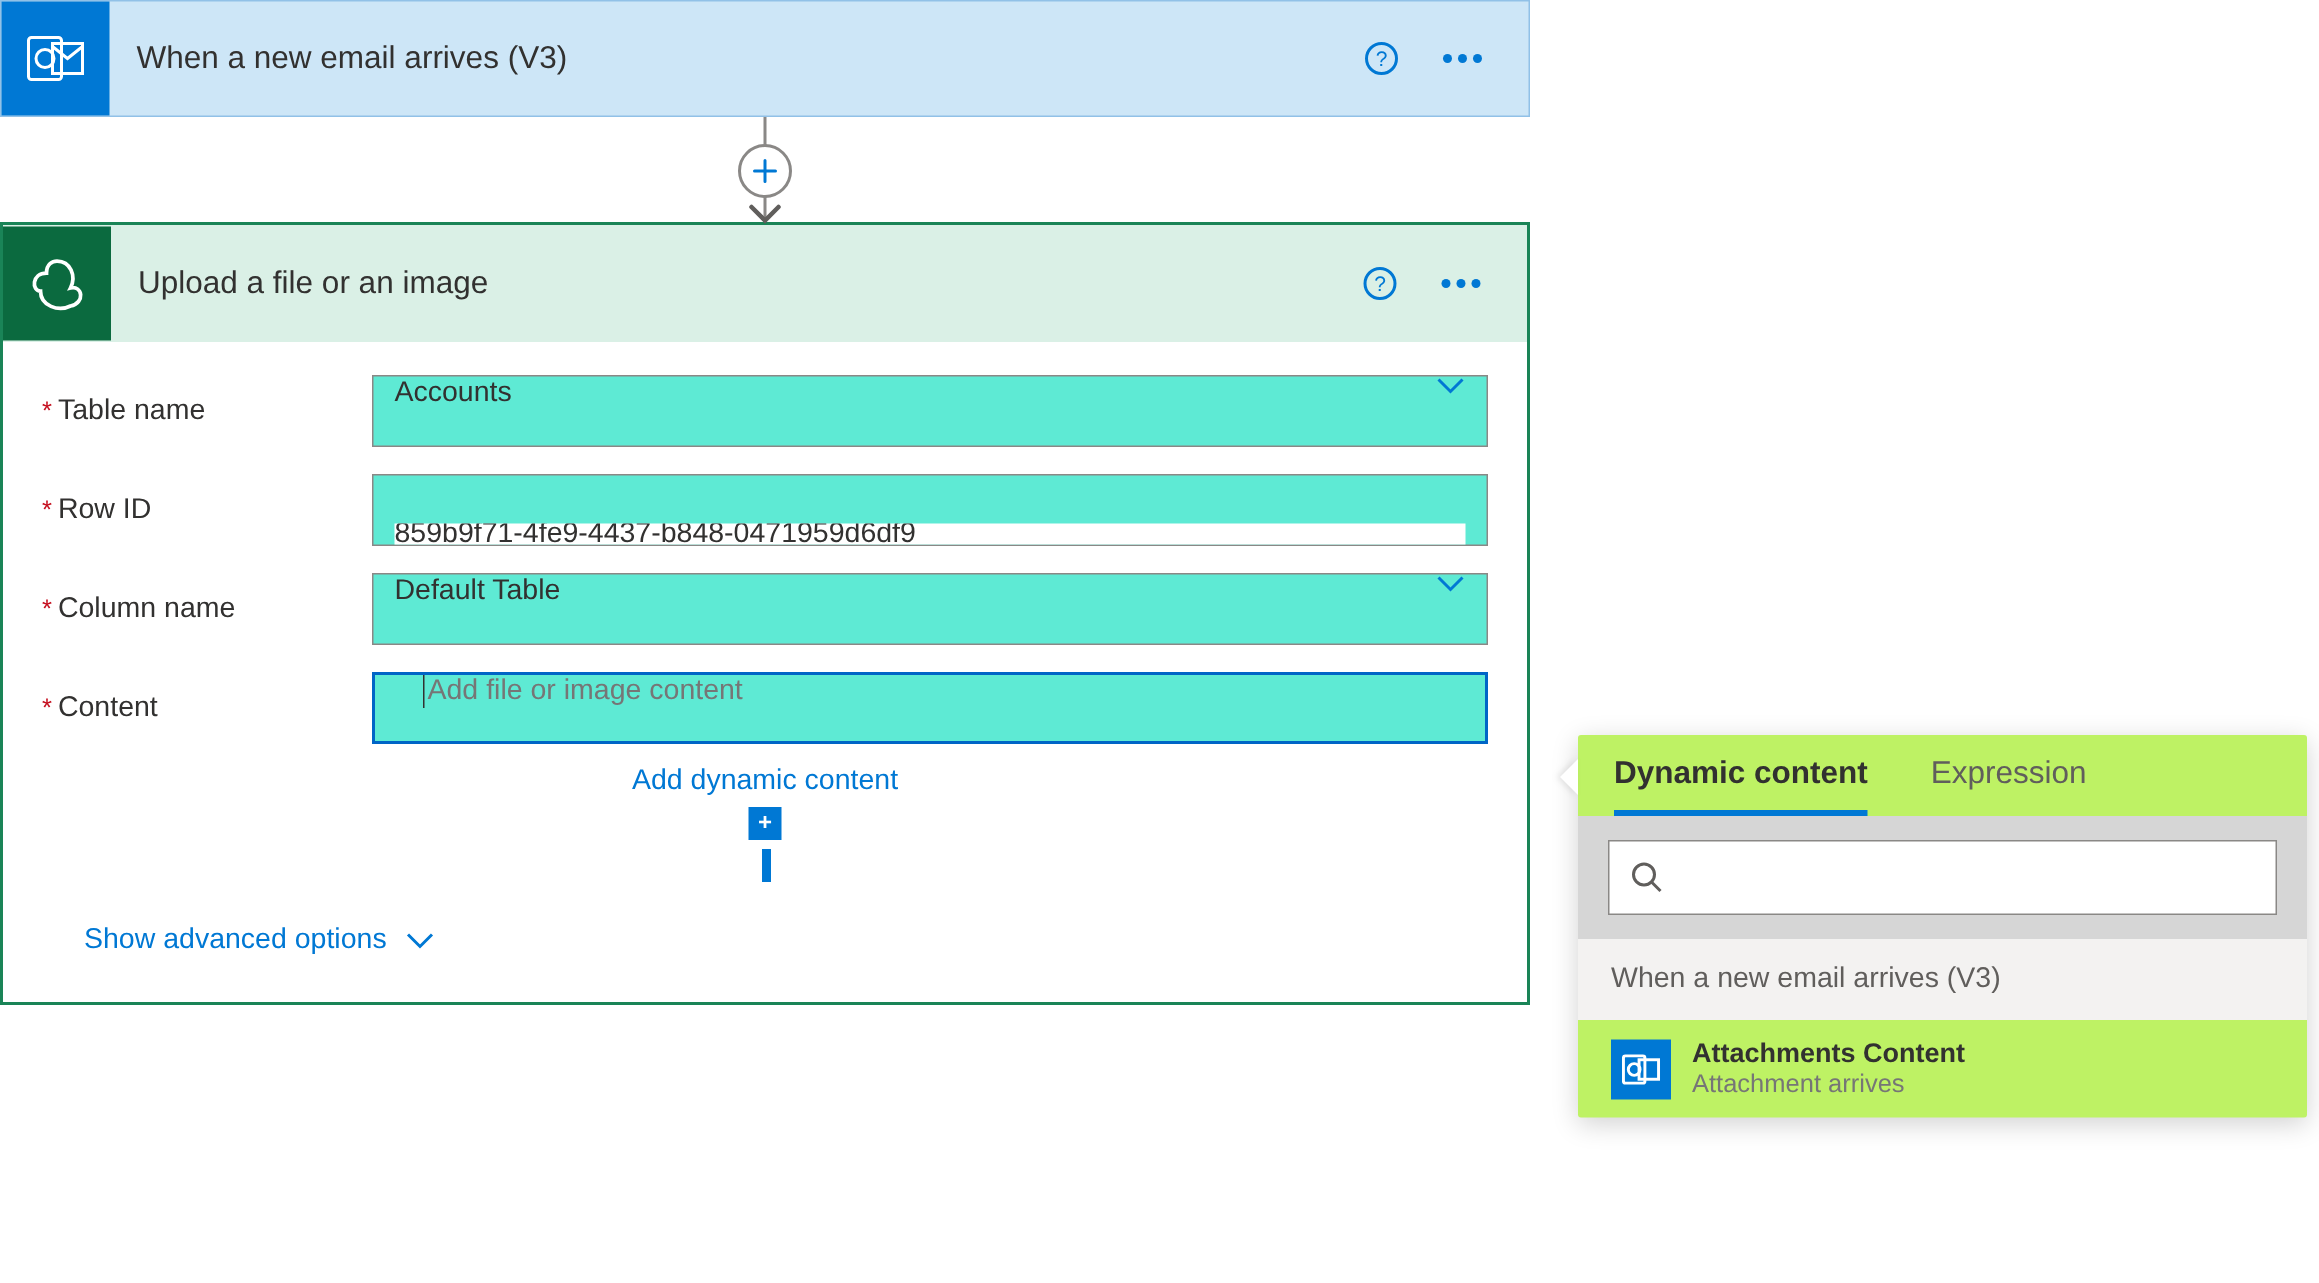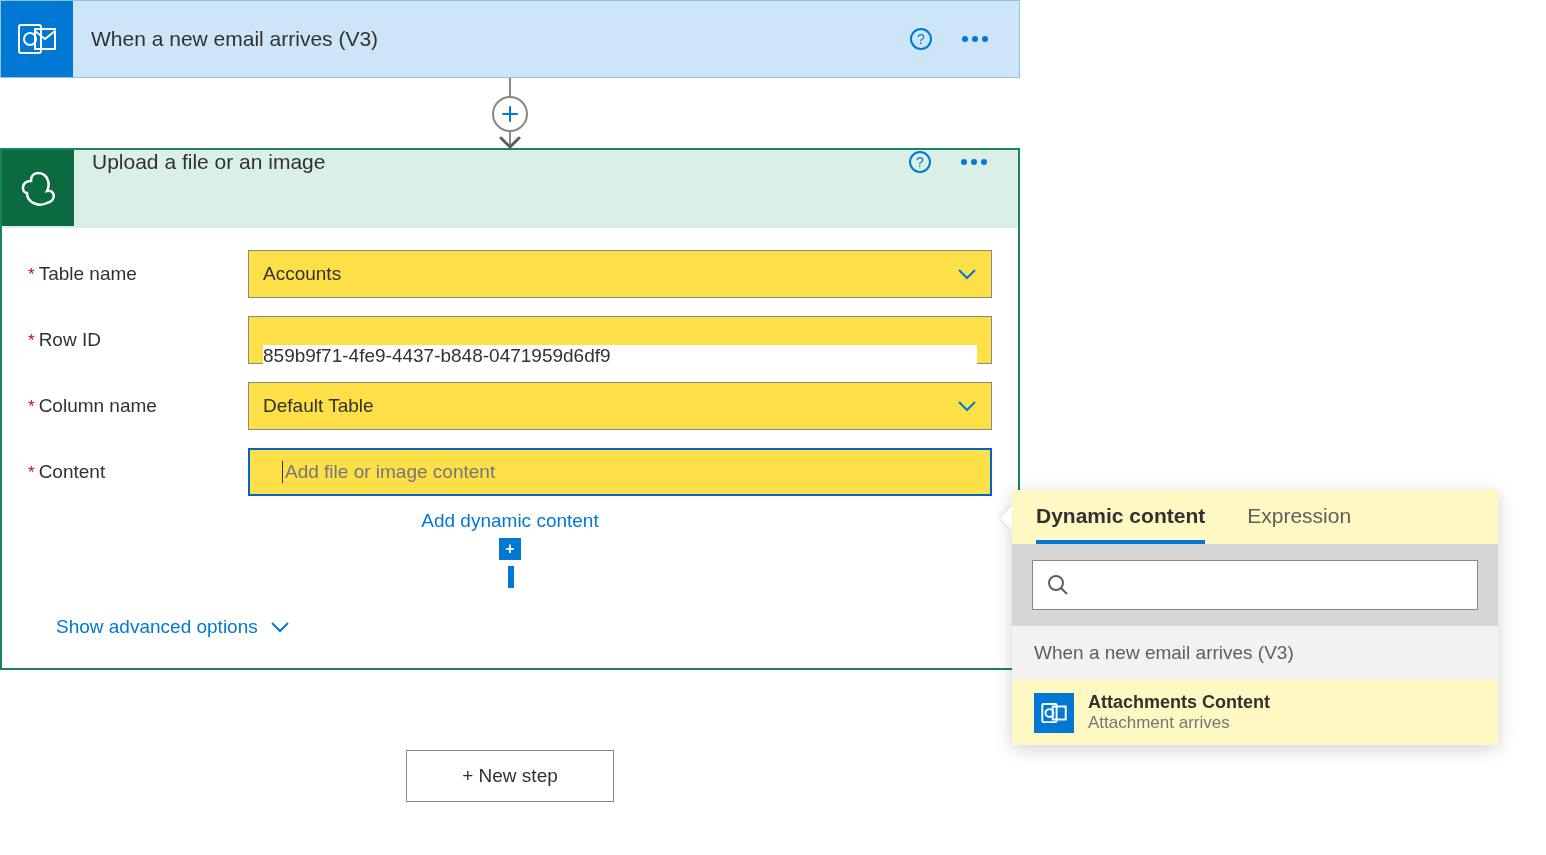--- a/index.html
+++ b/index.html
@@ -88,21 +88,21 @@
   }
 
   
   .action-card {
     border: 2px solid #1a8457;
     background: #fff;
     width: 1020px;
   }
   .action-header {
     display: flex;
-    align-items: flex-start;
+    align-items: center;
     background: #daf0e6;
     height: 78px;
   }
   .action-icon {
     width: 72px;
     height: 76px;
     background: #0b6a3f;
     display: flex;
     align-items: center;
     justify-content: center;
@@ -129,26 +129,25 @@
     color: #323130;
     display: flex;
     align-items: baseline;
   }
   .req { color: #c50f1f; margin-right: 4px; font-size: 17px; }
   .form-field {
     flex: 1;
     border: 1px solid #8a8886;
     height: 48px;
     display: flex;
-    align-items: center;
     padding: 0 14px;
     font-size: 19px;
     color: #323130;
     position: relative;
-    background: #fde047;
+    background: #5eead4;
   }
   .form-field.input-text input {
     border: none;
     outline: none;
     width: 100%;
     font-size: 19px;
     color: #323130;
     margin-top: 32px;
   }
   .form-field .chev {
@@ -219,24 +218,24 @@
     color: #323130;
     display: flex;
     align-items: center;
     justify-content: center;
     cursor: pointer;
   }
 
   
   .dyn-panel {
     position: absolute;
-    left: 1012px;
+    left: 1052px;
     top: 490px;
     width: 486px;
-    background: #fef9c3;
+    background: #bef264;
     box-shadow: 0 4px 18px rgba(0,0,0,0.18);
     border-radius: 2px;
   }
   .dyn-caret {
     position: absolute;
     left: -12px;
     top: 16px;
     width: 0; height: 0;
     border-top: 12px solid transparent;
     border-bottom: 12px solid transparent;
@@ -439,21 +438,20 @@
       <div class="adv-link">
         <span>Show advanced options</span>
         <svg width="20" height="12" viewBox="0 0 20 12">
             <path d="M2 2 L10 10 L18 2" fill="none" stroke="#0078d4" stroke-width="2"></path>
           </svg>
       </div>
     </div>
   </div>
 
   <div class="buttons-row">
-    <div class="btn">+ New step</div>
   </div>
 </div>
 
 <div class="dyn-panel">
   <div class="dyn-caret"></div>
   <div class="dyn-tabs">
     <div class="dyn-tab active">Dynamic content</div>
     <div class="dyn-tab">Expression</div>
   </div>
   <div class="dyn-searchwrap">

